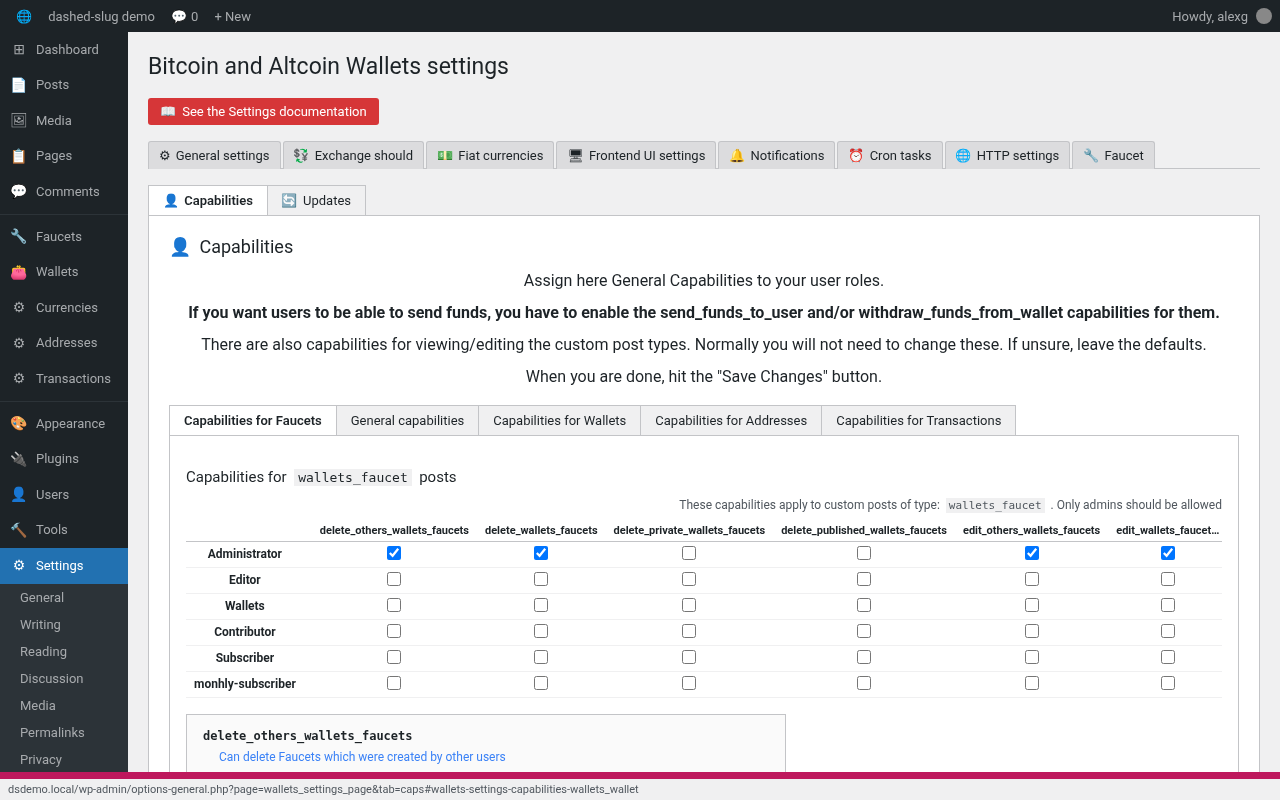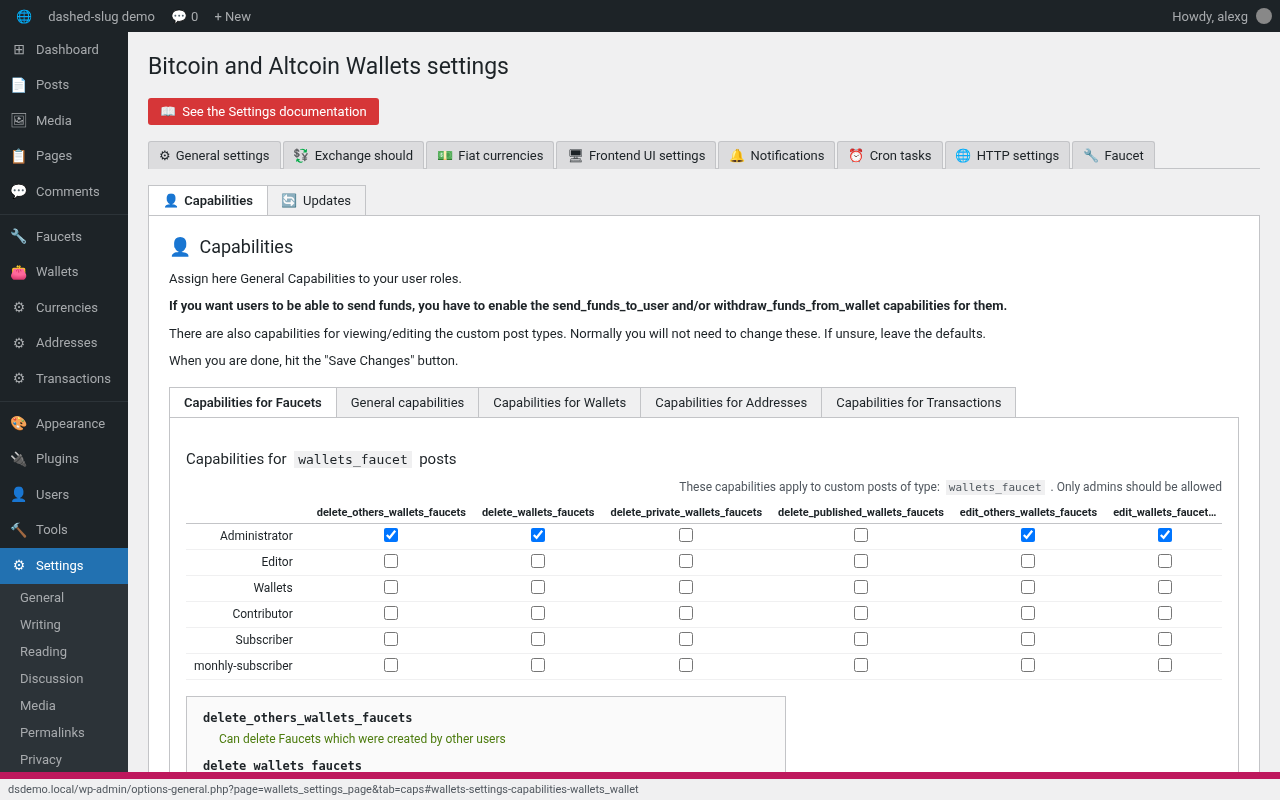--- a/index.html
+++ b/index.html
@@ -147,21 +147,21 @@
     }
 
     .section-title {
       display: flex; align-items: center; gap: 8px;
       font-size: 18px;
       font-weight: 400;
       margin-bottom: 12px;
       color: #1d2327;
     }
 
-    .info-text { color: #1d2327; margin-bottom: 8px; font-size: 13px; line-height: 1.5; }
+    .info-text { color: #1d2327; margin-bottom: 8px; font-size: 16px; line-height: 1.5; text-align: center; }
     .info-bold { font-weight: 700; }
 
     
     .cap-section-title {
       font-size: 15px;
       font-weight: 400;
       margin: 16px 0 12px 0;
       color: #1d2327;
     }
     .cap-section-title code {
@@ -195,21 +195,21 @@
       border-bottom: 1px solid #c3c4c7;
       font-size: 11px;
       color: #1d2327;
       white-space: nowrap;
     }
     .cap-table td {
       padding: 4px 8px;
       border-bottom: 1px solid #f0f0f1;
       text-align: center;
     }
-    .cap-table td:first-child { text-align: right; font-weight: 400; font-size: 12px; padding-right: 16px; white-space: nowrap; }
+    .cap-table td:first-child { text-align: center; font-weight: 700; font-size: 12px; padding-right: 16px; white-space: nowrap; }
 
     
     .desc-box {
       border: 1px solid #c3c4c7;
       padding: 12px 16px;
       background: #fafafa;
       font-size: 12px;
       line-height: 1.6;
       max-width: 600px;
     }
@@ -217,21 +217,21 @@
       font-family: monospace;
       font-size: 12px;
       font-weight: 600;
       display: block;
       margin: 8px 0 2px 0;
     }
     .desc-box .cap-name:first-child { margin-top: 0; }
     .desc-box .cap-desc {
       display: block;
       padding-left: 16px;
-      color: #4d7c0f;
+      color: #3b82f6;
       margin-bottom: 4px;
     }
 
     
     .status-bar {
       position: fixed;
       bottom: 0; left: 0; right: 0;
       background: #f0f0f1;
       border-top: 7px solid #be185d;
       padding: 4px 8px;

